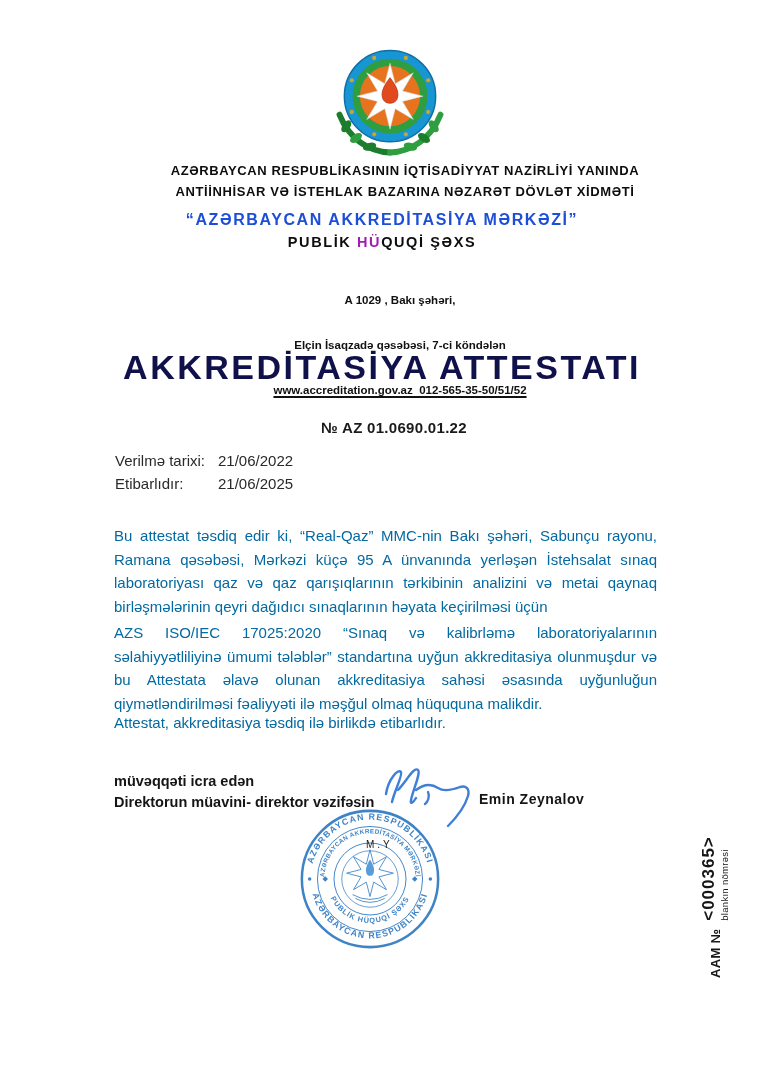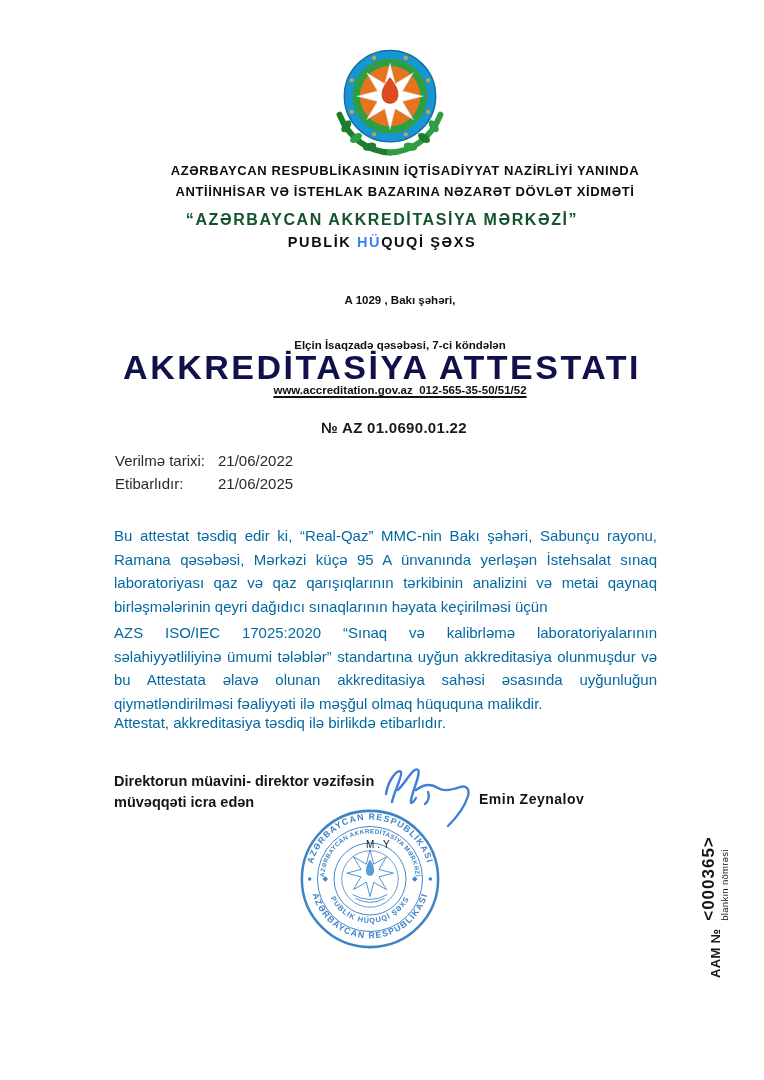--- a/index.html
+++ b/index.html
@@ -8,23 +8,23 @@
     font-family:"Liberation Sans", sans-serif;color:#1d1d1d;
   }
   .doc{position:absolute;inset:0;}
 
   
   .emblem{position:absolute;left:322px;top:42px;width:136px;height:120px;}
 
   
   .header{position:absolute;top:160px;left:0;width:764px;text-align:center;}
   .h-line{font-size:13px;font-weight:bold;letter-spacing:.6px;line-height:21px;color:#0d0d0d;margin-left:46px;}
-  .org-name{margin-top:9px;font-size:16px;font-weight:bold;letter-spacing:1.6px;color:#14532d;}
+  .org-name{margin-top:9px;font-size:16px;font-weight:bold;letter-spacing:1.6px;color:#1d4ed8;}
   .org-type{margin-top:5px;font-size:14.5px;font-weight:bold;letter-spacing:1.6px;color:#0d0d0d;}
-  .org-type .blue{color:#3b82f6;}
+  .org-type .blue{color:#a21caf;}
   .address{margin-top:13px;font-size:11.5px;font-weight:bold;line-height:15px;color:#111;white-space:pre-wrap;padding-left:36px;}
   .address .underlined{text-decoration:underline;text-decoration-thickness:1.5px;text-underline-offset:2px;}
 
   
   .cert-title{
     position:absolute;top:348px;left:0;width:764px;text-align:center;
     font-size:34px;font-weight:bold;letter-spacing:2.5px;color:#10104a;
   }
 
   
@@ -119,22 +119,22 @@
   <div class="dates">
     <div><span class="lbl">Verilmə tarixi:</span><span>21/06/2022</span></div>
     <div><span class="lbl">Etibarlıdır:</span><span>21/06/2025</span></div>
   </div>
 
   <div class="para p1">Bu attestat təsdiq edir ki, “Real-Qaz” MMC-nin Bakı şəhəri, Sabunçu rayonu, Ramana qəsəbəsi, Mərkəzi küçə 95 A ünvanında yerləşən İstehsalat sınaq laboratoriyası  qaz və qaz qarışıqlarının tərkibinin analizini və metai qaynaq birləşmələrinin qeyri dağıdıcı sınaqlarının  həyata keçirilməsi üçün</div>
   <div class="para p2">AZS ISO/IEC 17025:2020 “Sınaq və kalibrləmə laboratoriyalarının səlahiyyətliliyinə ümumi tələblər” standartına uyğun akkreditasiya olunmuşdur və bu Attestata əlavə olunan akkreditasiya sahəsi əsasında uyğunluğun qiymətləndirilməsi fəaliyyəti ilə məşğul olmaq hüququna malikdir.</div>
   <div class="para p3">Attestat, akkreditasiya təsdiq ilə birlikdə etibarlıdır.</div>
 
   <div class="sig-role">
+    <div>müvəqqəti icra edən</div>
     <div>Direktorun müavini- direktor vəzifəsin</div>
-    <div>müvəqqəti icra edən</div>
   </div>
 
   <svg class="sig-svg" viewBox="0 0 118 84" aria-hidden="true">
     <g fill="none" stroke="#3f7fd6" stroke-width="2.4" stroke-linecap="round">
       <path d="M18,38 C20,24 30,12 33,16 C35,19 26,36 24,46"></path>
       <path d="M30,34 C38,26 46,10 50,14 C53,17 45,34 43,44 C42,49 45,47 48,42"></path>
       <path d="M48,34 C56,28 64,28 70,32 C76,36 84,34 92,31 C98,29 102,33 100,40 C97,50 88,62 80,70"></path>
       <path d="M60,36 C62,40 60,46 57,48"></path>
     </g>
   </svg>

